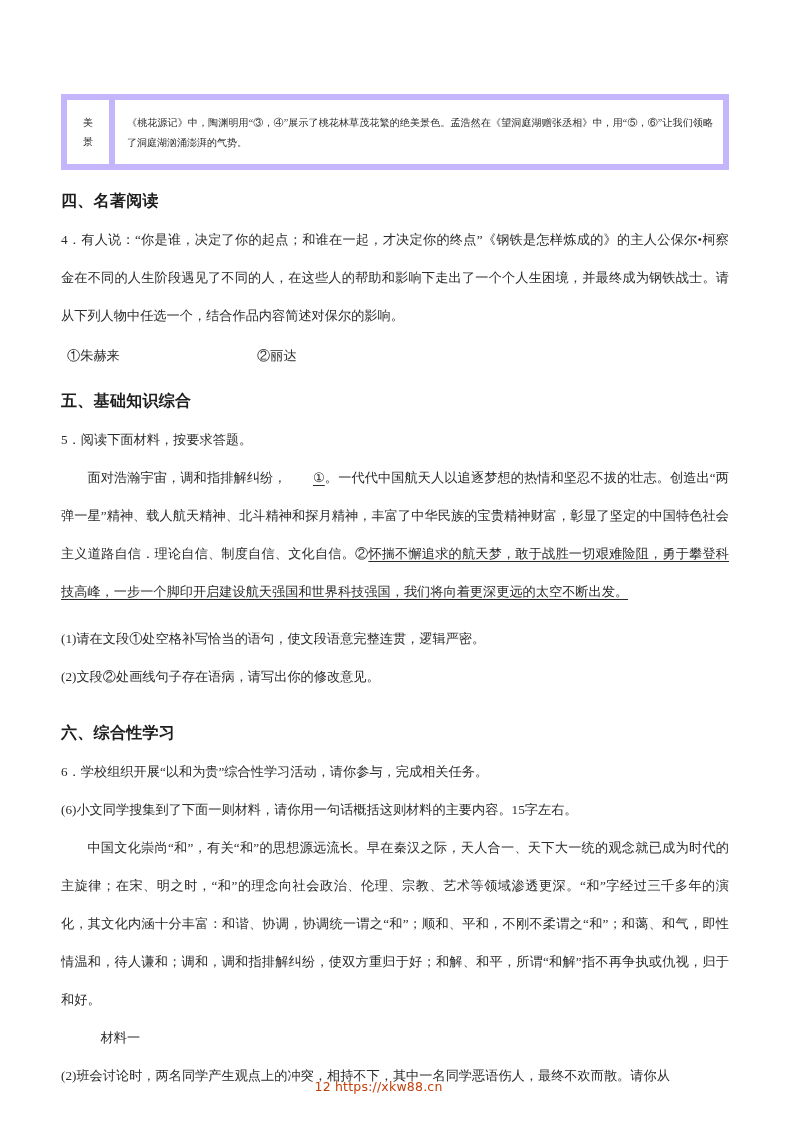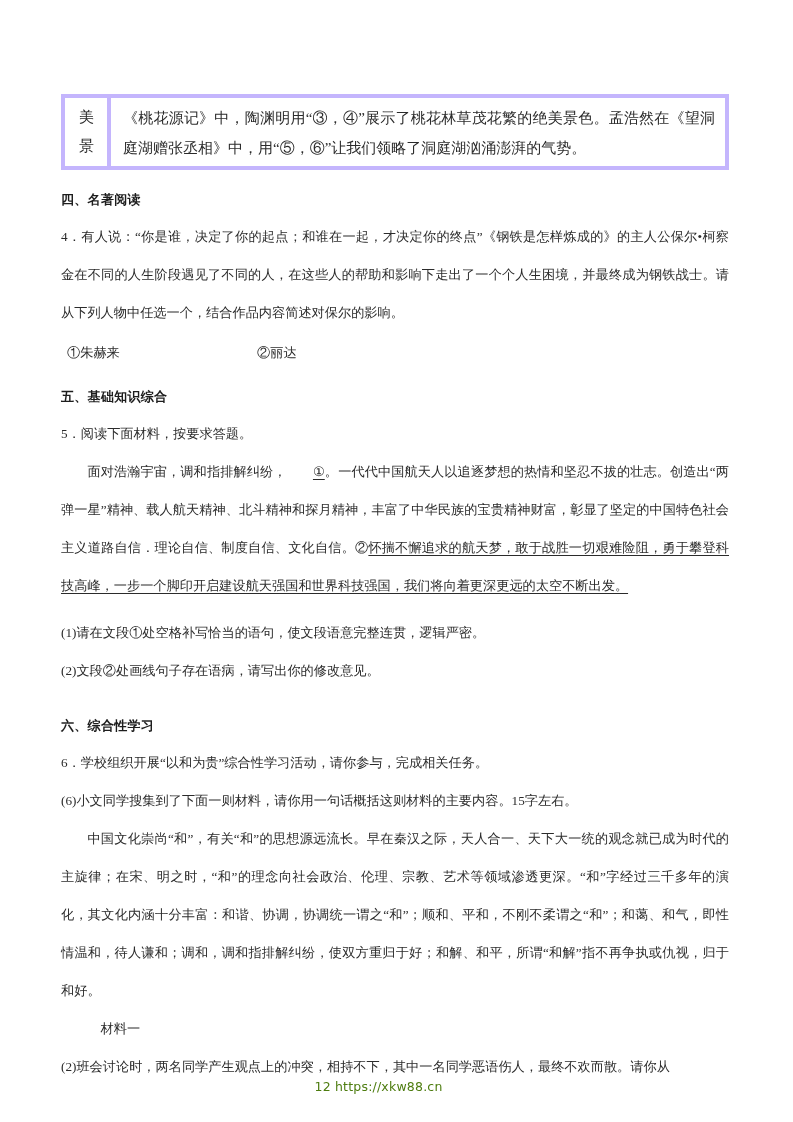--- a/index.html
+++ b/index.html
@@ -29,23 +29,23 @@
   }
 
   
   table.poem-table {
     border-collapse: collapse;
     width: 668px;
     table-layout: fixed;
     margin: 0 0 0 0;
   }
   table.poem-table td {
-    border: 4px solid #c4b5fd;
+    border: 6px solid #c4b5fd;
     vertical-align: middle;
-    font-size: 15px;
+    font-size: 10px;
     line-height: 2.0;
     color: #2b2b2b;
   }
   td.cat-cell {
     width: 38px;
     text-align: center;
     padding: 4px 2px;
     letter-spacing: 0;
   }
   td.cat-cell .stack {
@@ -59,21 +59,21 @@
     padding: 5px 10px 3px 12px;
     text-align: justify;
     text-justify: inter-ideograph;
   }
   tr.row-beauty td { height: 56px; }
   tr.row-love td { height: 58px; }
 
   
   h2.sec-head {
     font-family: "DejaVu Sans", "Liberation Sans", sans-serif;
-    font-size: 13px;
+    font-size: 16px;
     font-weight: bold;
     margin: 0;
     padding: 0;
     color: #1d1d1d;
     letter-spacing: 0.3px;
   }
   p.line {
     margin: 0;
     font-size: 13.2px;
     line-height: 38px;
@@ -106,21 +106,21 @@
 
   
   .footer {
     position: absolute;
     top: 1079px;
     left: 0;
     width: 757px;
     text-align: center;
     font-family: "DejaVu Sans", "Liberation Sans", sans-serif;
     font-size: 12.5px;
-    color: #4d7c0f;
+    color: #c2410c;
     letter-spacing: 0.2px;
   }
 </style>
 </head>
 <body>
 
 <div class="page">
   <div class="content">
 
     <table class="poem-table">

